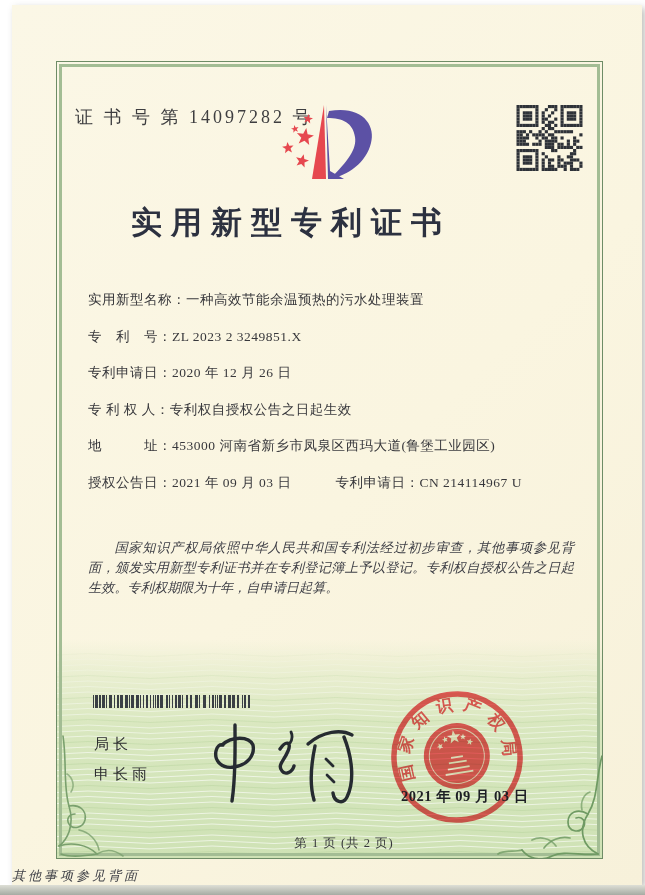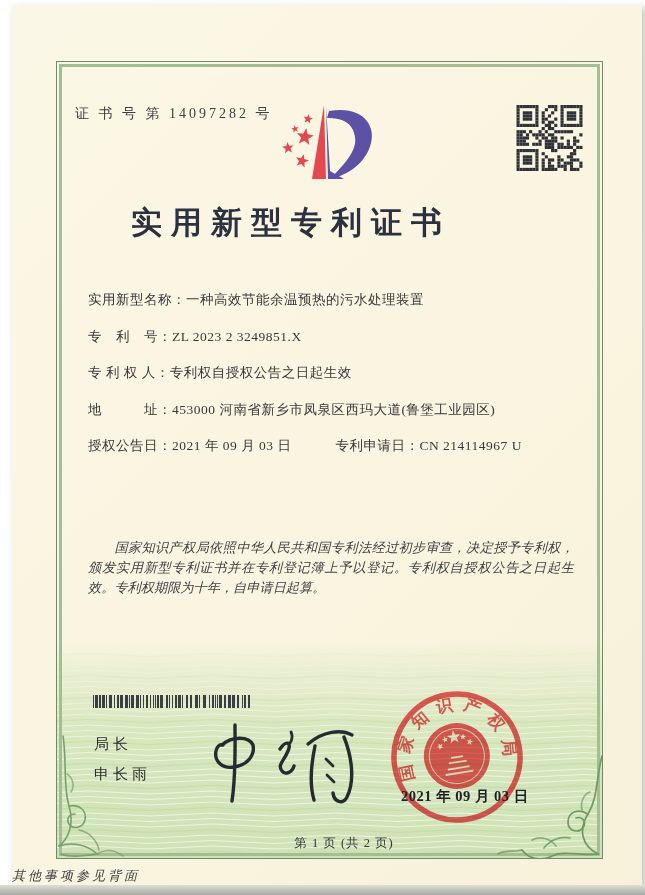--- a/index.html
+++ b/index.html
@@ -34,21 +34,21 @@
       #d2e4b9 75%,#cfe2b5 100%);
   }
   .band svg{
     position:absolute;inset:0;
     -webkit-mask-image:linear-gradient(to bottom,transparent 0,rgba(0,0,0,.6) 25%,#000 55%);
             mask-image:linear-gradient(to bottom,transparent 0,rgba(0,0,0,.6) 25%,#000 55%);
   }
   .ornament{position:absolute;z-index:6;}
   
   .cert-no{
-    position:absolute;left:63px;top:100px;font-size:14px;letter-spacing:3px;
+    position:absolute;left:63px;top:100px;font-size:18px;letter-spacing:3px;
     color:#3e3e40;z-index:3;
   }
   .logo{position:absolute;left:258px;top:86px;z-index:3;}
   .qr{position:absolute;left:504px;top:100px;z-index:3;}
   .title{
     position:absolute;left:0;width:558px;top:197px;text-align:center;
     font-size:31px;font-weight:600;letter-spacing:9px;color:#2c3140;z-index:3;
   }
   .fields{position:absolute;left:76px;top:285px;width:494px;z-index:3;}
   .row{height:36.6px;font-size:13.5px;line-height:19px;color:#38383c;white-space:nowrap;}
@@ -401,29 +401,30 @@
       <rect x="51" y="60" width="3" height="3" fill="#2e3238"></rect>
       <rect x="54" y="60" width="3" height="3" fill="#2e3238"></rect>
       <rect x="57" y="60" width="3" height="3" fill="#2e3238"></rect>
     </svg>
 
   <div class="title">实用新型专利证书</div>
 
   <div class="fields">
     <div class="row"><span class="lb">实用新型名称：</span><span class="val">一种高效节能余温预热的污水处理装置</span></div>
     <div class="row"><span class="lb">专　利　号：</span><span class="val">ZL 2023 2 3249851.X</span></div>
+    <div class="row"><span class="lb">专利申请日：</span><span class="val">2020 年 12 月 26 日</span></div>
     <div class="row"><span class="lb">专 利 权 人：</span><span class="val">专利权自授权公告之日起生效</span></div>
     <div class="row"><span class="lb">地　　　址：</span><span class="val">453000 河南省新乡市凤泉区西玛大道(鲁堡工业园区)</span></div>
     <div class="row">
       <span class="lb">授权公告日：</span><span class="val">2021 年 09 月 03 日</span><span class="grant2"><span class="lb">专利申请日：</span><span class="val">CN 214114967 U</span></span>
     </div>
   </div>
 
   <div class="paras">
-    <p>国家知识产权局依照中华人民共和国专利法经过初步审查，决定授予专利权，颁发实用新型专利证书并在专利登记簿上予以登记。专利权自授权公告之日起生效。专利权期限为十年，自申请日起算。</p>
+    <p>国家知识产权局依照中华人民共和国专利法经过初步审查，其他事项参见背面，颁发实用新型专利证书并在专利登记簿上予以登记。专利权自授权公告之日起生效。专利权期限为十年，自申请日起算。</p>
   </div>
 
   <svg class="barcode" id="barcode" width="160" height="13" viewBox="0 0 160 13">
       <rect x="0" y="0" width="1" height="13" fill="#3a3f45"></rect>
       <rect x="2" y="0" width="3" height="13" fill="#3a3f45"></rect>
       <rect x="6" y="0" width="2" height="13" fill="#3a3f45"></rect>
       <rect x="9" y="0" width="3" height="13" fill="#3a3f45"></rect>
       <rect x="13" y="0" width="1" height="13" fill="#3a3f45"></rect>
       <rect x="16" y="0" width="3" height="13" fill="#3a3f45"></rect>
       <rect x="21" y="0" width="1" height="13" fill="#3a3f45"></rect>

